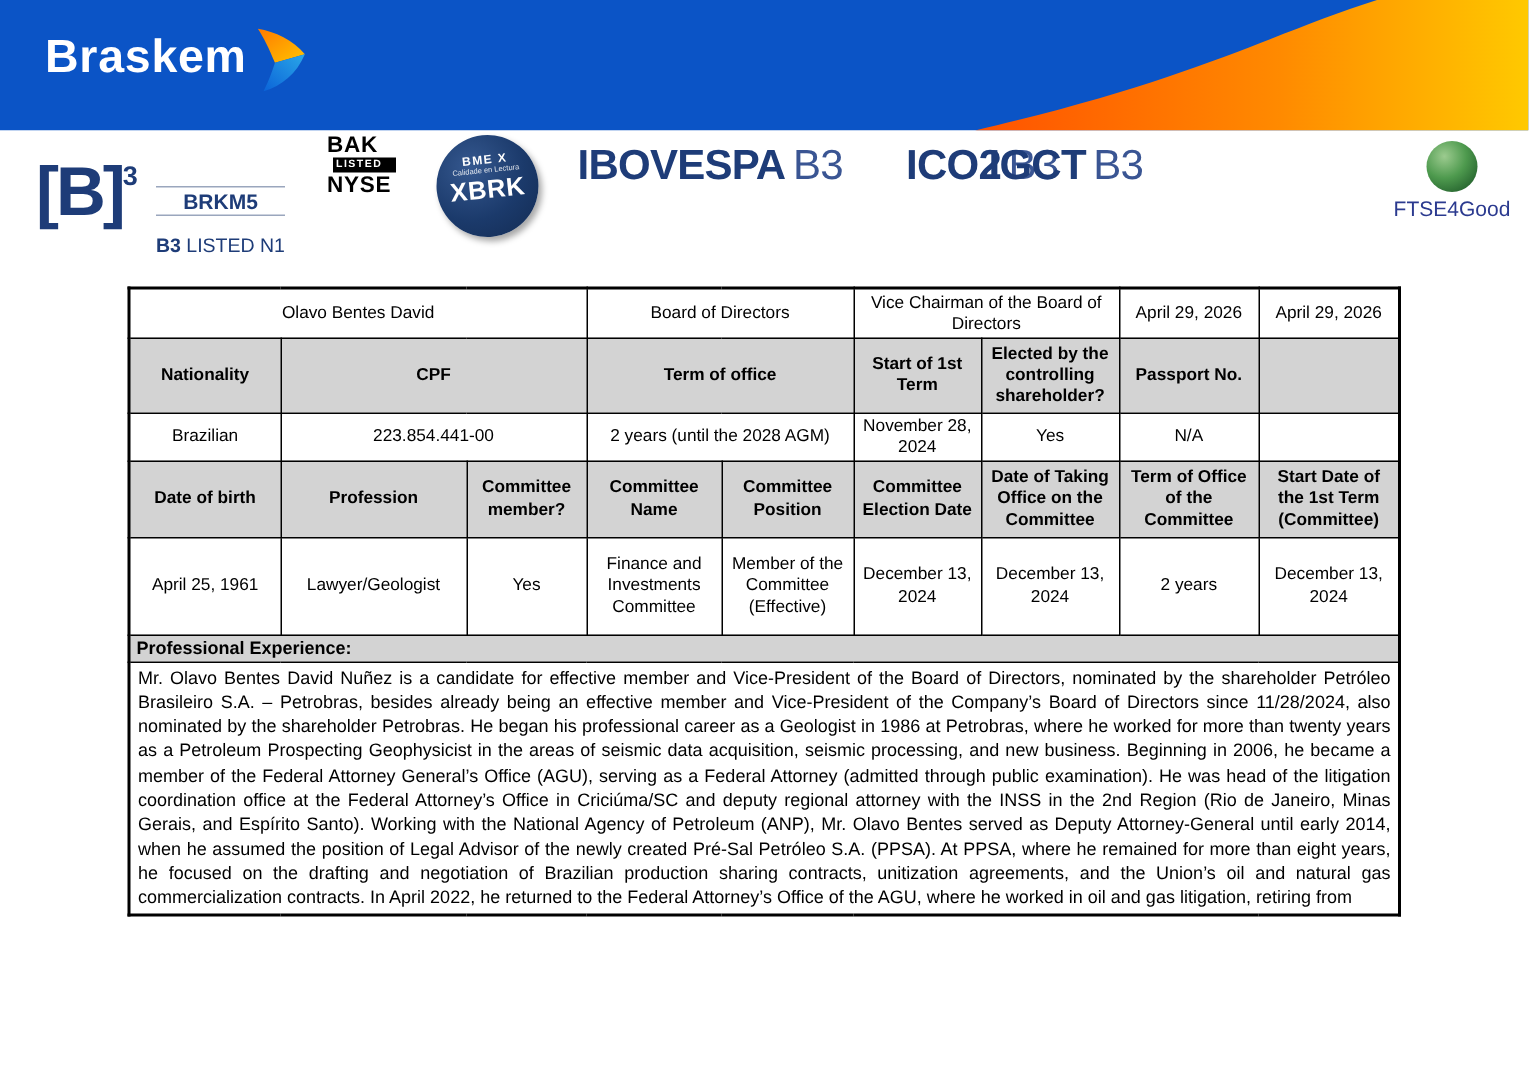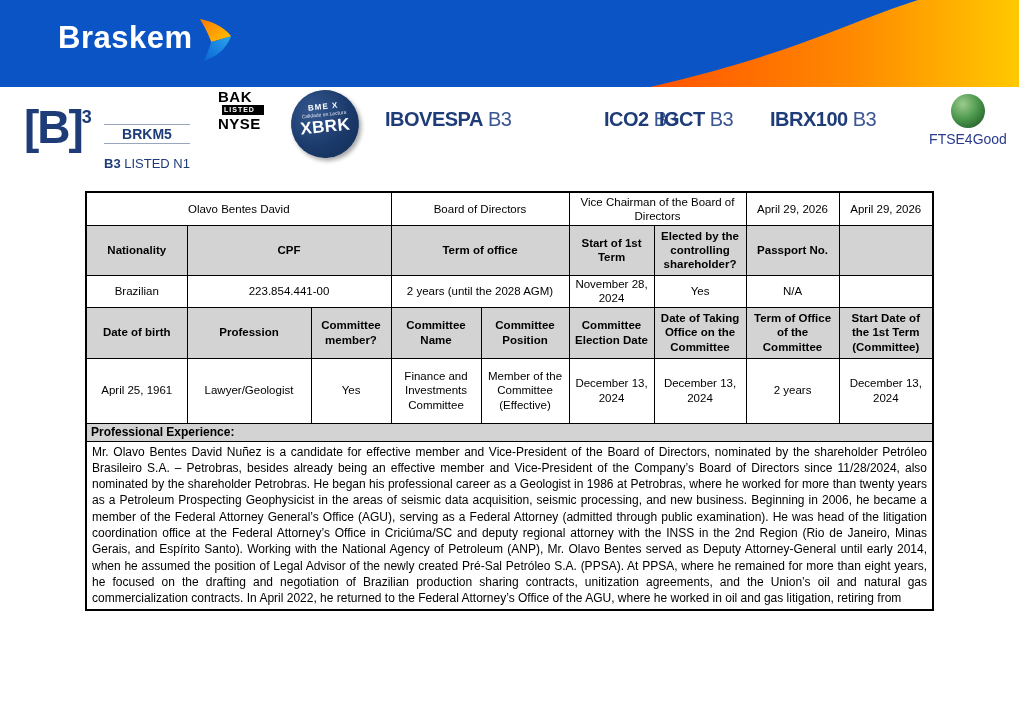--- a/index.html
+++ b/index.html
@@ -2,21 +2,21 @@
 <html><head>
 <meta charset="utf-8">
 <style>
   * { margin:0; padding:0; box-sizing:border-box; }
   body {
     width:1019px; height:720px; background:#ffffff; position:relative;
     font-family:"Liberation Sans", sans-serif; overflow:hidden;
   }
   
   .band { position:absolute; top:0; left:0; width:1019px; height:87px; }
-  .brand-wrap { position:absolute; top:22px; left:30px; display:flex; align-items:flex-start; z-index:2;margin-left:28px; }
+  .brand-wrap { position:absolute; top:22px; left:30px; display:flex; align-items:flex-start; z-index:2; }
   .brand-word { color:#ffffff; font-size:31px; font-weight:bold; letter-spacing:.5px; line-height:1; }
   .brand-chevron { width:38px; height:44px; margin-left:6px; margin-top:-4px; }
   
   .logos { position:absolute; top:88px; left:0; width:978px; height:85px; }
   .logo { position:absolute; color:#1e3c78; }
   .b3logo { left:24px; top:12px; font-weight:bold; color:#1e3c78; }
   .b3logo .brackets { font-size:46px; letter-spacing:-2px; }
   .b3logo sup { font-size:18px; vertical-align:super; position:relative; top:-14px; }
   .brkm5 { left:104px; top:36px; width:86px; text-align:center; }
   .brkm5 .rule { border-top:1.5px solid #9aa6bd; margin:0 0 1px 0; }
@@ -26,21 +26,21 @@
   .nyse { left:218px; top:1px; width:50px; text-align:left; color:#000; }
   .nyse .n1 { font-weight:bold; font-size:15px; line-height:1; letter-spacing:.5px; }
   .nyse .n2 { background:#000; color:#fff; font-size:7px; font-weight:bold; letter-spacing:1px; padding:1px 2px; margin:1px 4px; line-height:1.2; }
   .nyse .n3 { font-weight:bold; font-size:15px; line-height:1; letter-spacing:.5px; }
   .xbrk { left:291px; top:2px; width:68px; height:68px; border-radius:50%;
     background:radial-gradient(circle at 35% 30%, #35588f 0%, #1b3a6b 55%, #132b52 100%);
     color:#fff; text-align:center; box-shadow:2px 3px 4px rgba(0,0,0,.35); transform:rotate(-6deg); }
   .xbrk .x1 { font-size:8px; font-weight:bold; margin-top:12px; letter-spacing:1px; }
   .xbrk .x2 { font-size:5px; opacity:.85; }
   .xbrk .x3 { font-size:17px; font-weight:bold; letter-spacing:.5px; }
-  .idx { top:20px; font-size:20px; letter-spacing:-.5px; white-space:nowrap; }
+  .idx { top:6px; font-size:28px; letter-spacing:-.5px; white-space:nowrap; }
   .idx b { font-weight:bold; color:#1e3c78; }
   .idx span.sfx { font-weight:normal; color:#3a5593; margin-left:5px; }
   .idx-ibov { left:385px; } .idx-ico2 { left:556px;margin-left:48px; } .idx-igct { left:659px; } .idx-ibrx { left:770px; }
   .ftse { left:922px; top:6px; width:92px; text-align:center; }
   .ftse .globe { width:34px; height:34px; border-radius:50%; margin:0 auto 3px auto;
     background:radial-gradient(circle at 35% 30%, #9ccb8f 0%, #4e9a4e 45%, #2e6f35 75%, #1c4f24 100%); }
   .ftse .ft { font-size:14px; color:#2b3a8f; }
   
   .tbl-wrap { position:absolute; top:191px; left:85px; }
   table { border-collapse:collapse; table-layout:fixed; width:847px; border:2px solid #000; color:#000; }
@@ -104,23 +104,20 @@
     <div class="x3">XBRK</div>
   </div>
   <div class="logo idx idx-ibov">
     <b>IBOVESPA</b><span class="sfx">B3</span>
   </div>
   <div class="logo idx idx-ico2">
     <b>ICO2</b><span class="sfx">B3</span>
   </div>
   <div class="logo idx idx-igct">
     <b>IGCT</b><span class="sfx">B3</span>
-  </div>
-  <div class="logo idx idx-ibrx">
-    <b>IBRX100</b><span class="sfx">B3</span>
   </div>
   <div class="logo ftse">
     <div class="globe"></div>
     <div class="ft">FTSE4Good</div>
   </div>
 </div>
 
 <div class="tbl-wrap">
   <table>
     <colgroup>

